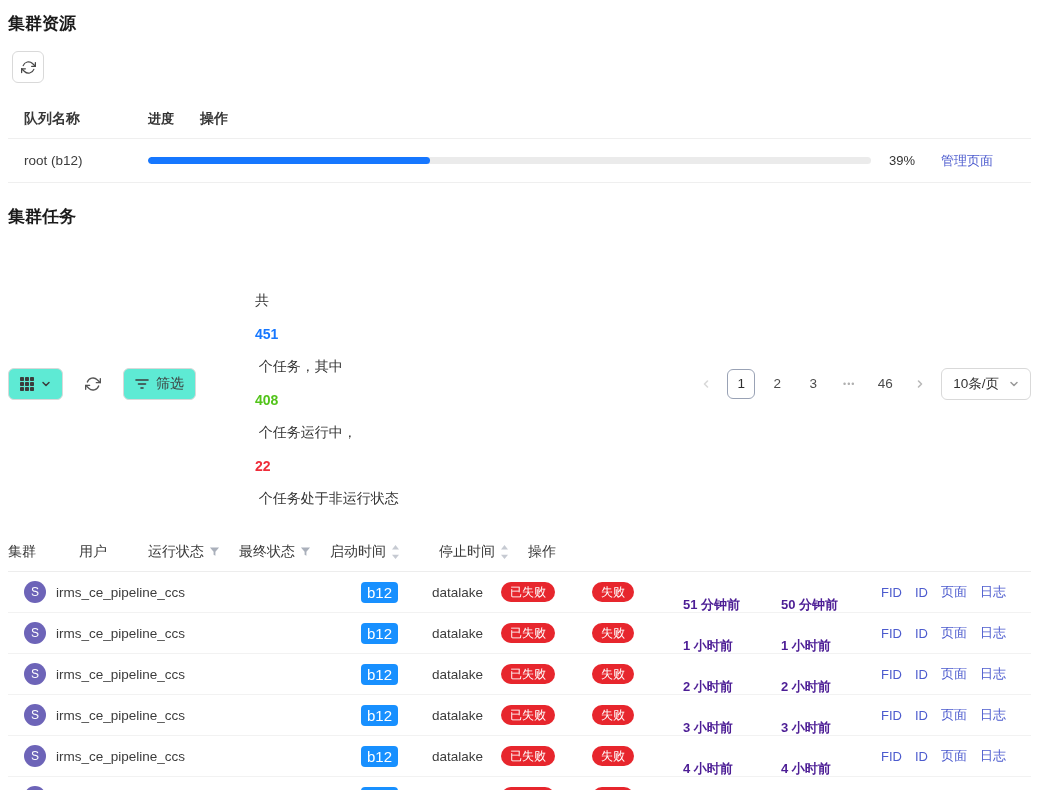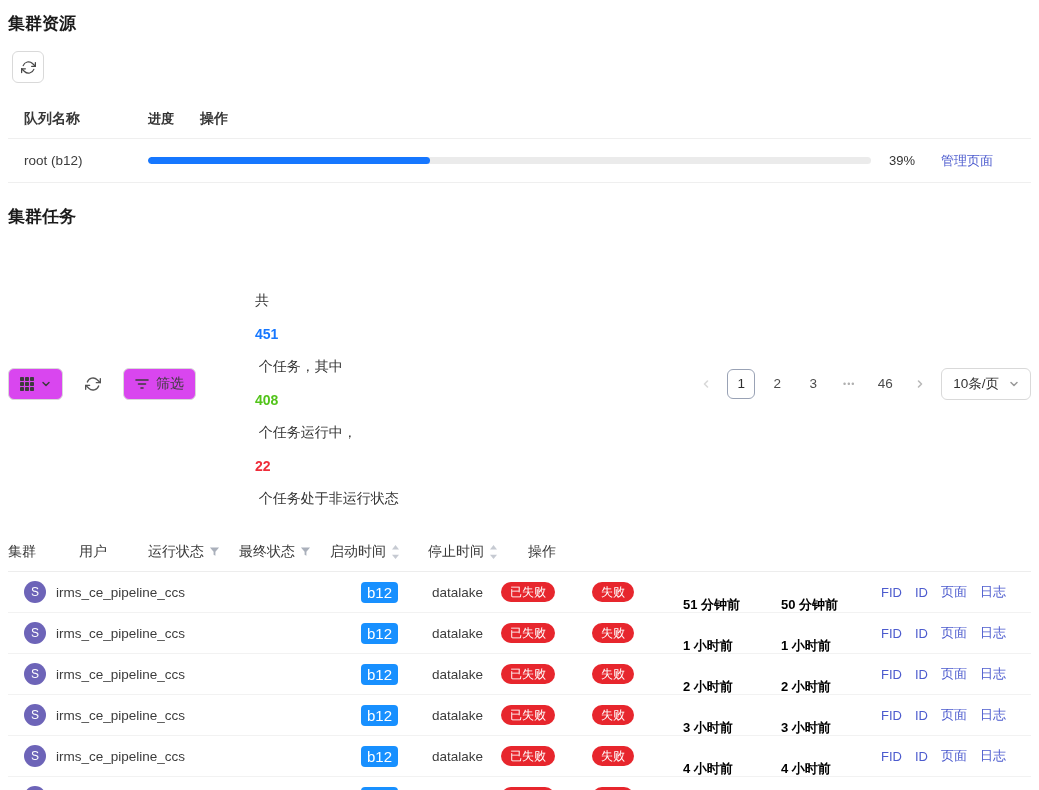--- a/index.html
+++ b/index.html
@@ -28,21 +28,21 @@
   .rc-queue { width:140px; padding-left:16px; }
   .rc-cap   { flex:1; padding-right:18px; }
   .rc-prog  { width:52px; font-size:13px; color:#333; }
   .rc-act   { width:90px; }
   .progress { height:7px; background:#ebebeb; border-radius:4px; overflow:hidden; }
   .progress-fill { height:100%; background:#1677ff; border-radius:4px; width:0; }
 
   
   .toolbar { margin-top:16px; display:flex; align-items:center; }
   .btn {
-    height:32px; border:1px solid #d9d9d9; border-radius:6px; background:#d946ef;
+    height:32px; border:1px solid #d9d9d9; border-radius:6px; background:#5eead4;
     display:inline-flex; align-items:center; padding:0 11px; gap:7px;
     color:#3c3c3c; font-size:14px; cursor:pointer;
   }
   .plain-icon-btn { border:none; background:none; color:#555; margin-left:22px;
     display:flex; align-items:center; cursor:pointer; }
   .filter-btn { margin-left:22px; }
   .summary { margin-left:20px; white-space:pre; font-size:14px; color:#333; }
   .sum-part.total   { color:#1677ff; font-weight:700; }
   .sum-part.running { color:#52c41a; font-weight:700; }
   .sum-part.stopped { color:#ef2d3a; font-weight:700; }
@@ -69,31 +69,31 @@
     border-bottom:1px solid #ededed; font-weight:500; color:#383838; }
   .hcell { display:flex; align-items:center; gap:5px; }
   .t-row { display:flex; align-items:center; height:41px;
     border-bottom:1px solid #f2f2f2; font-size:13.5px; color:#3c3c3c; }
   .c-name   { width:353px; padding-left:16px; display:flex; align-items:center; gap:10px; }
   .c-cluster{ width:71px; }
   .c-user   { width:69px; }
   .c-run    { width:91px; }
   .c-final  { width:91px; }
   .c-start  { width:98px; }
-  .c-stop   { width:92px; }
+  .c-stop   { width:92px;justify-content:center; }
   .c-act    { flex:1; padding-left:8px; display:flex; align-items:center; gap:13px; }
   .avatar { width:22px; height:22px; border-radius:50%; background:#6d64b8;
     color:#fff; font-size:12px; display:inline-flex; align-items:center;
     justify-content:center; flex:none; }
   .cluster-badge { background:#1890ff; color:#fff; font-size:15px;
     padding:3px 6px; border-radius:4px; display:inline-block; line-height:1; }
   .pill { color:#fff; font-size:12px; padding:4px 9px; border-radius:20px;
     display:inline-block; line-height:1; }
   .pill.error { background:#e7262d; }
-  .time { font-weight:600; color:#000000; font-size:13px;margin-top:26px; }
+  .time { font-weight:600; color:#4c1d95; font-size:13px;margin-top:26px; }
   .link { color:#4c5bce; text-decoration:none; font-size:13px; cursor:pointer; }
 
   svg { display:block; }
 </style>
 </head>
 <body>
 
 <div class="page">
 
   <section>

